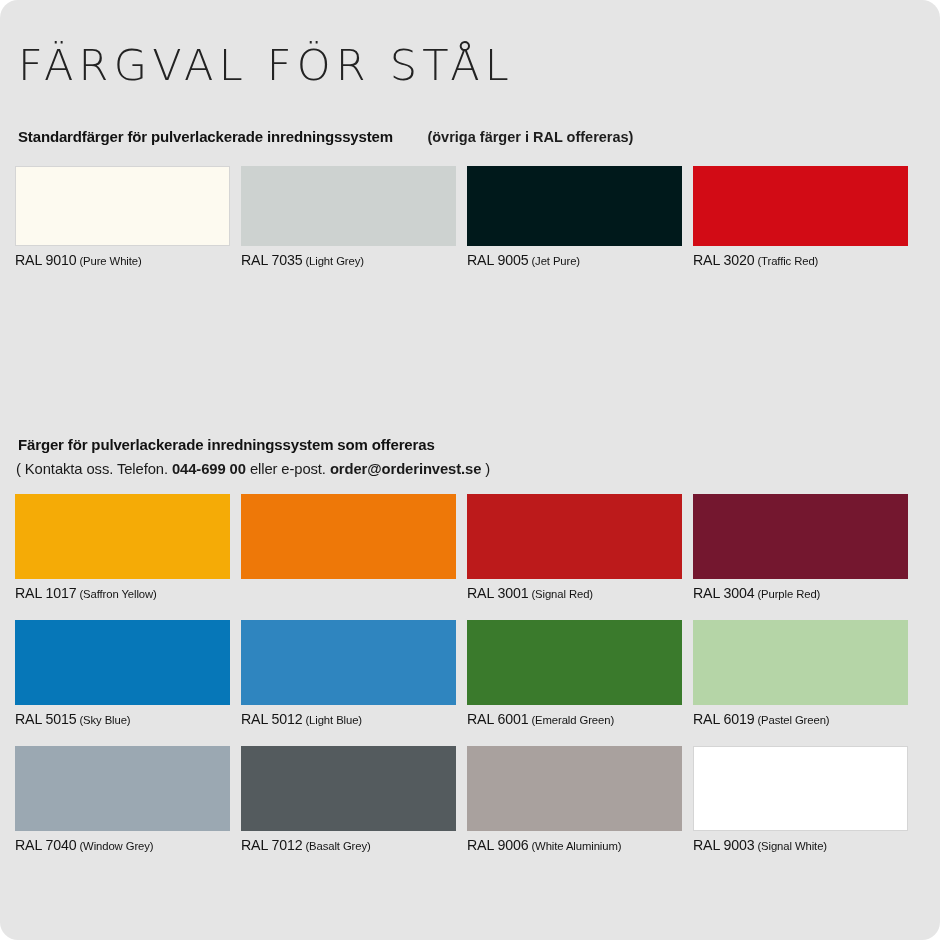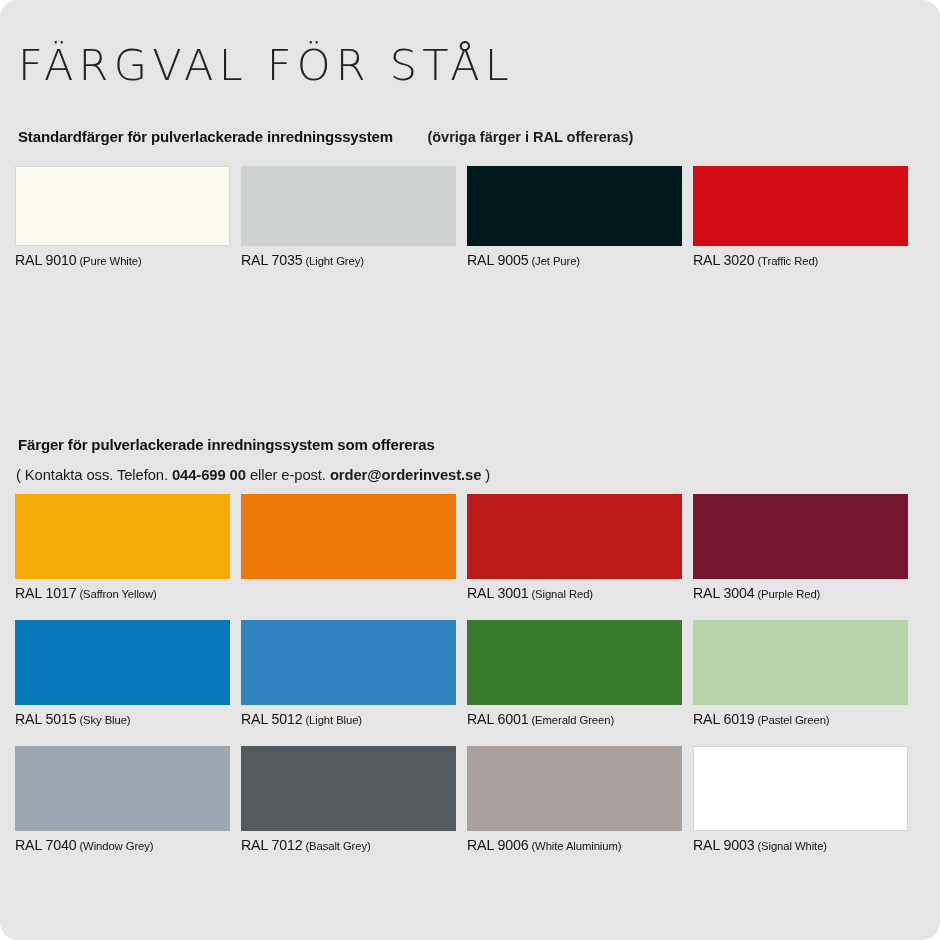--- a/index.html
+++ b/index.html
@@ -58,21 +58,21 @@
   }
   .sec-note {
     font-size: 14.5px;
     font-weight: bold;
     color: #1d1d1d;
     margin-left: 30px;
   }
 
   .sec-sub {
     padding-left: 16px;
-    margin-top: 7px;
+    margin-top: 1px;
     font-size: 14.8px;
     color: #1a1a1a;
     white-space: nowrap;
     letter-spacing: -0.1px;
   }
   .sec-sub .b { font-weight: bold; }
 
   
   .grid {
     position: absolute;

